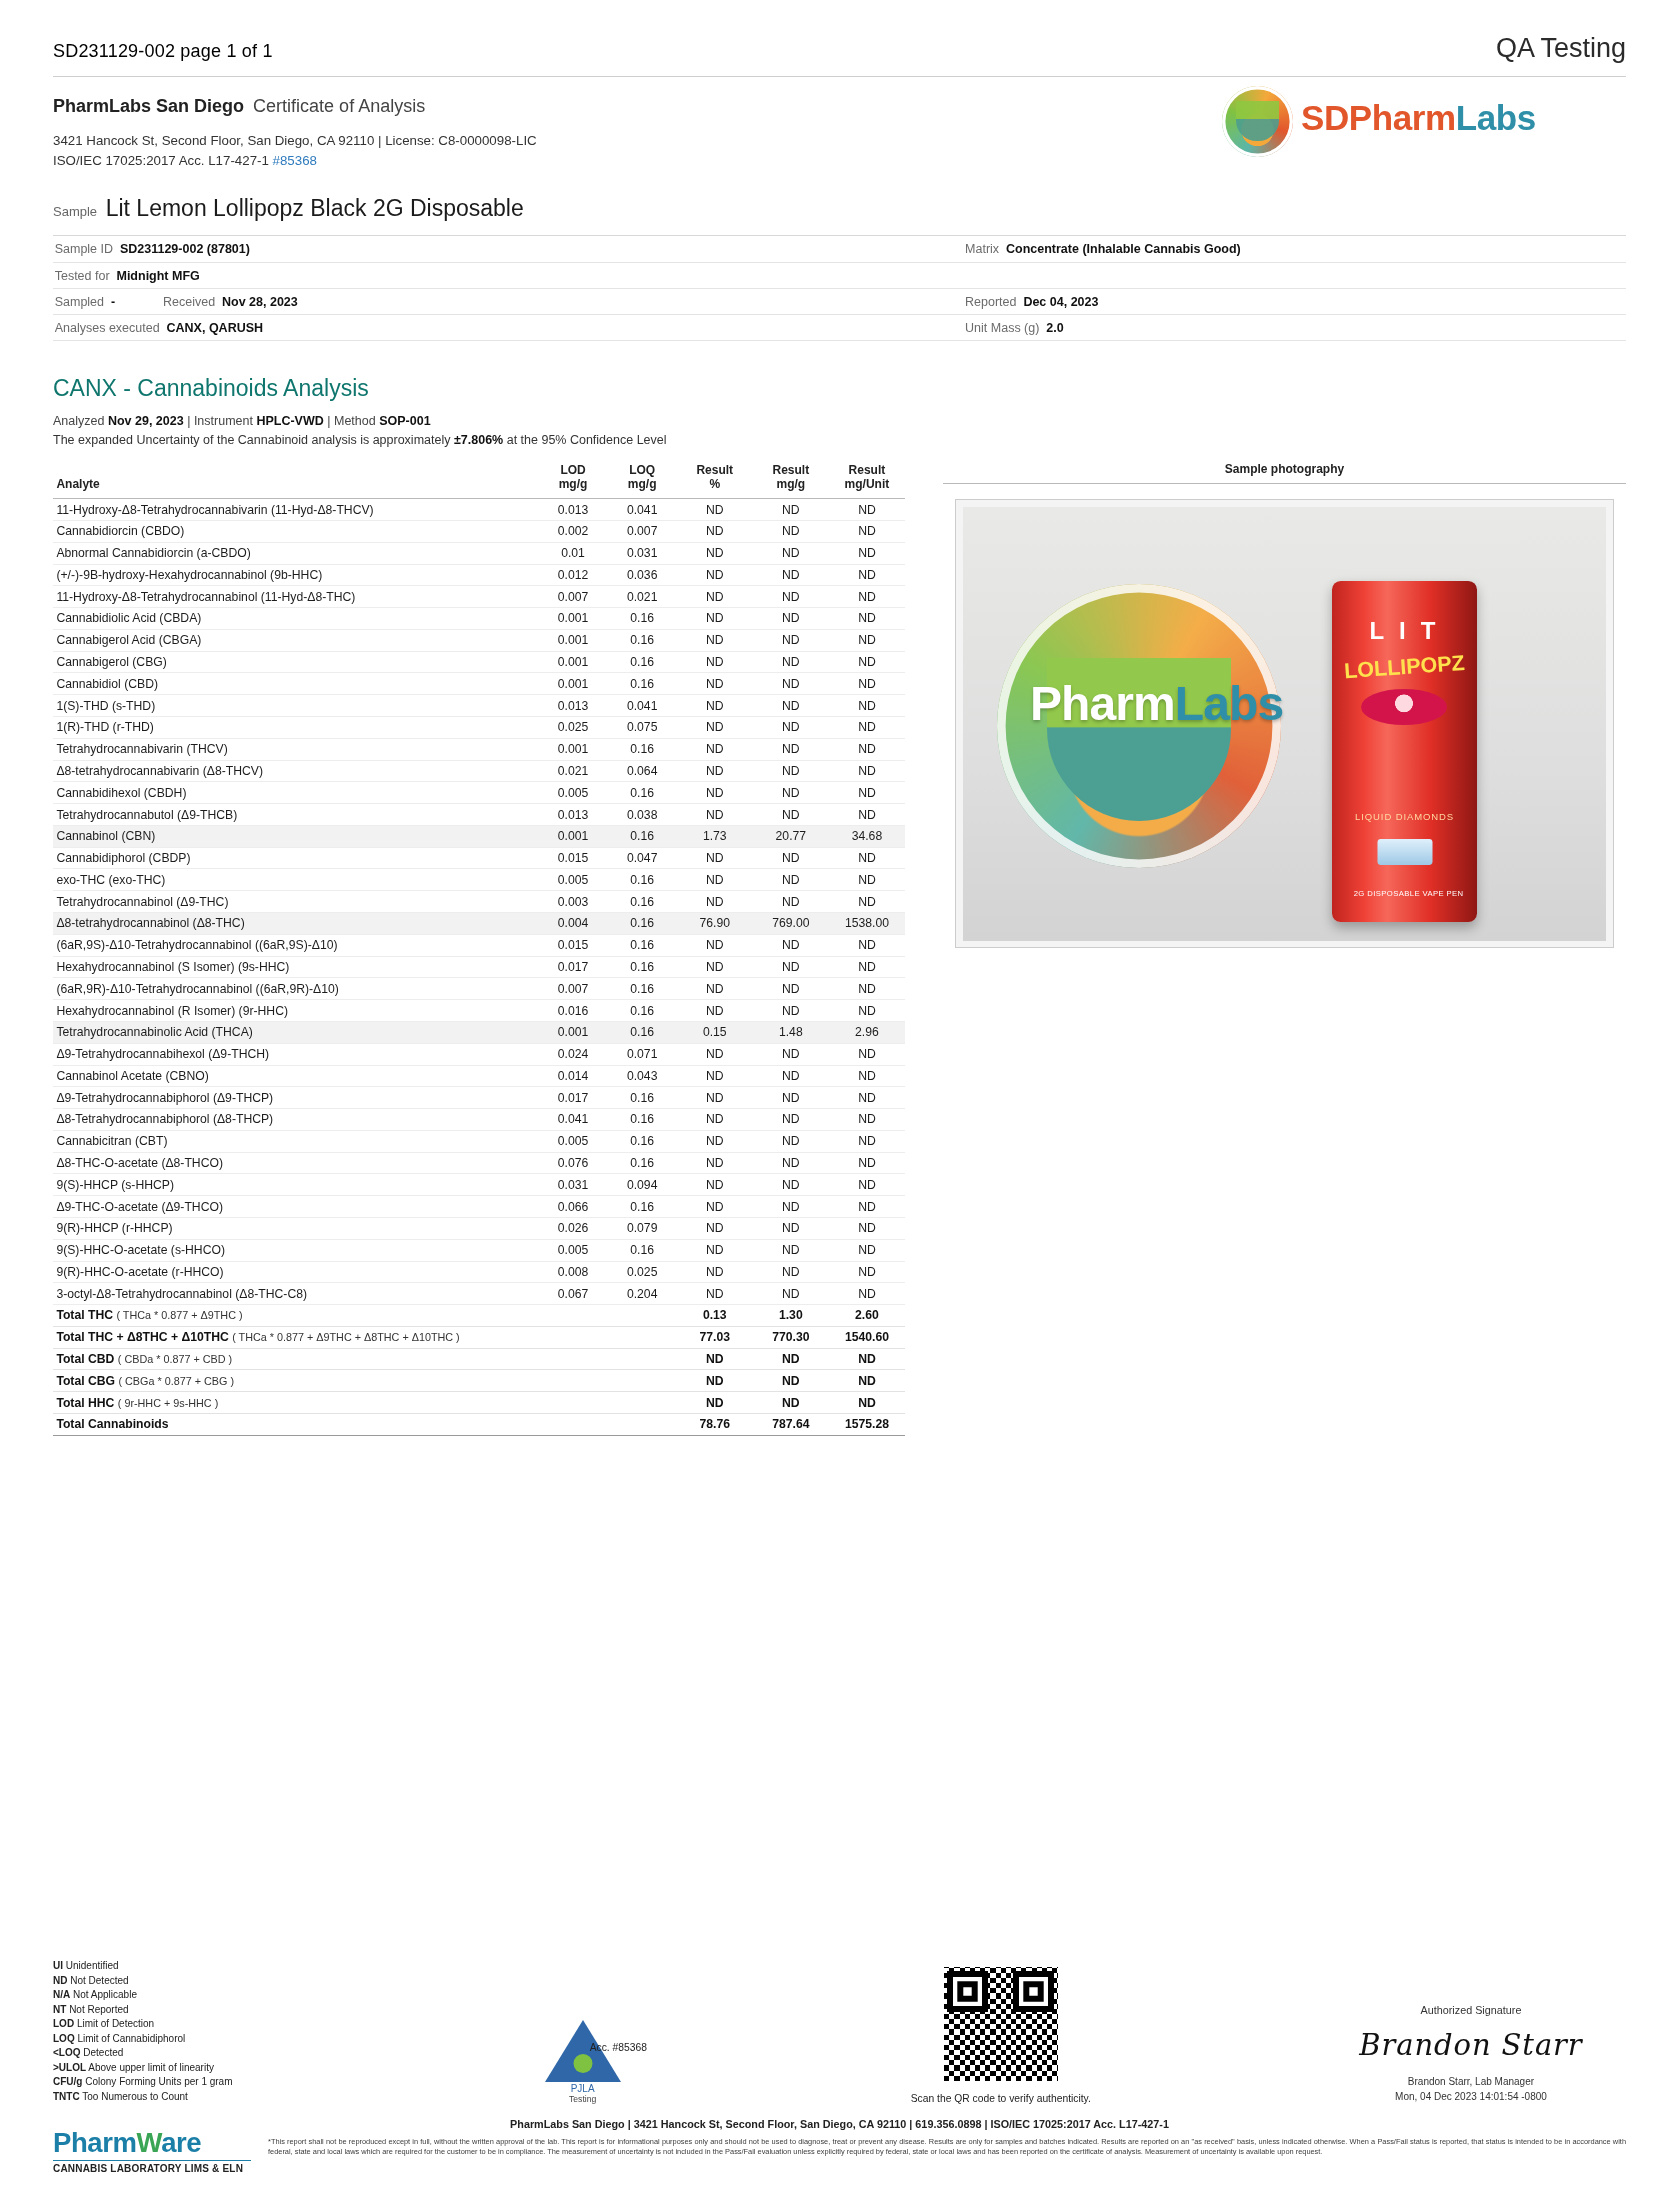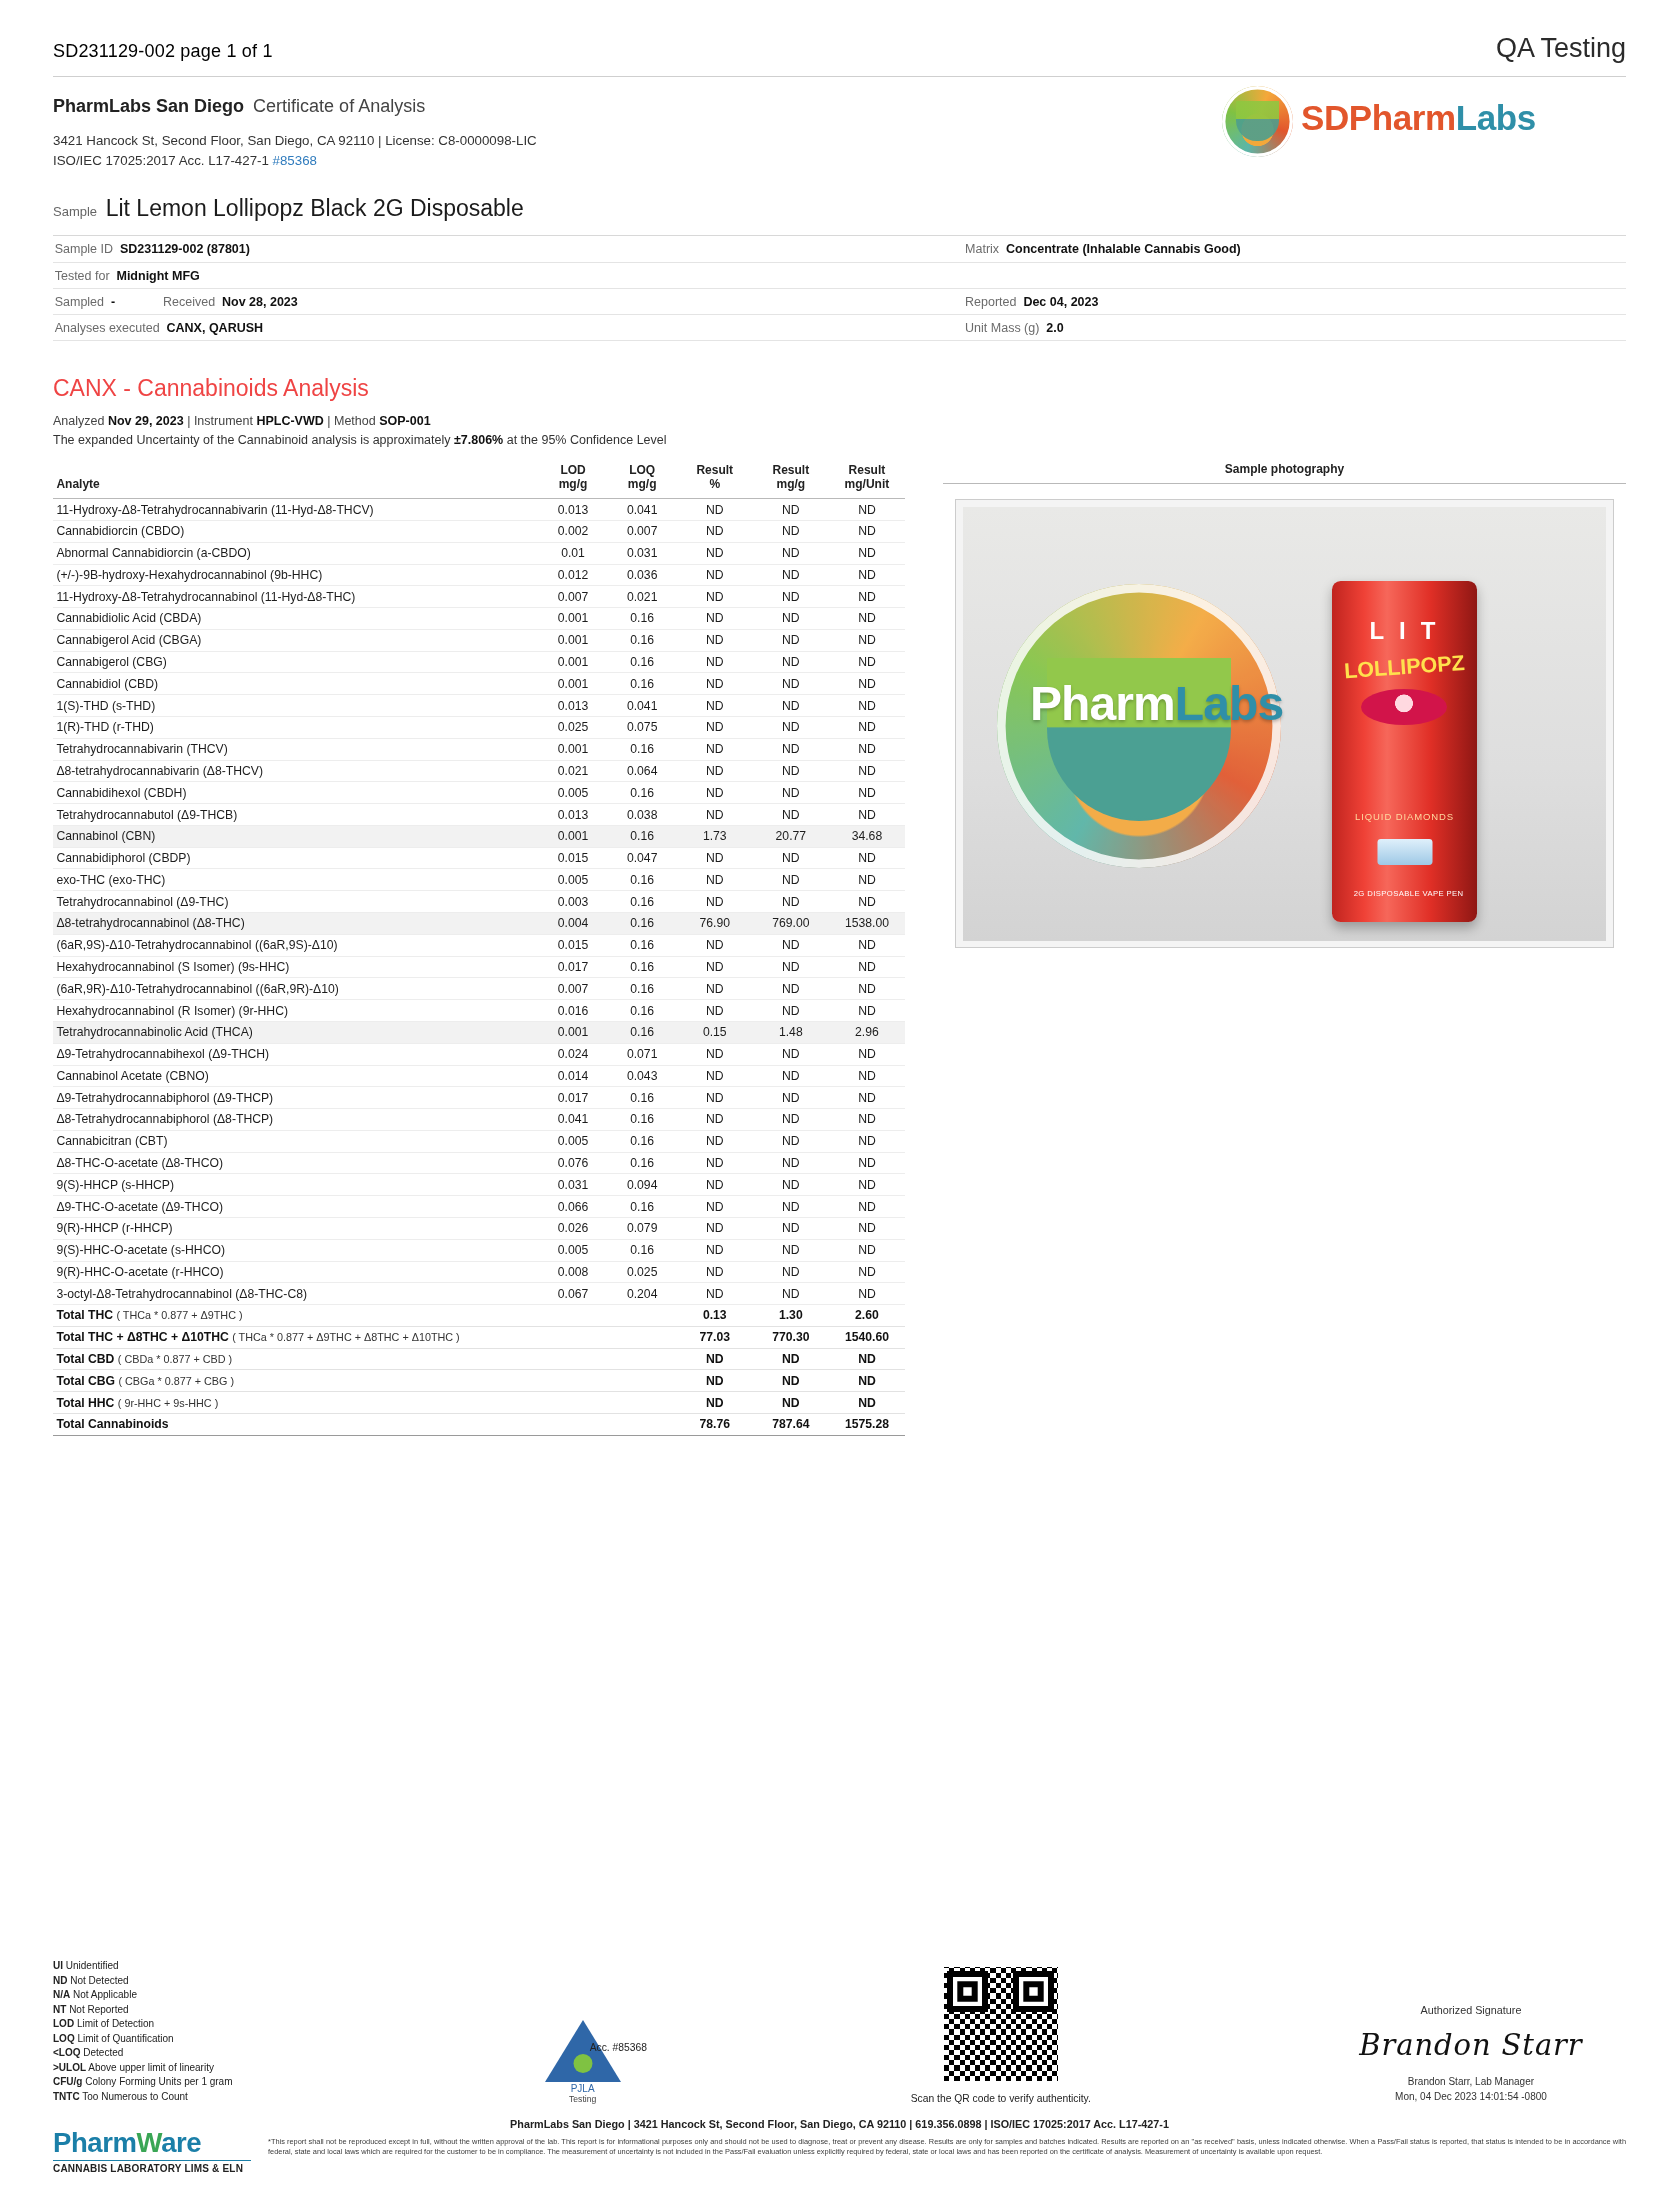--- a/index.html
+++ b/index.html
@@ -134,21 +134,21 @@
   .meta-left { flex: 0 0 58%; display: flex; gap: 6.9px; }
   .meta-right { flex: 1; display: flex; gap: 6.9px; }
   .meta-k { color: #6b6b6b; }
   .meta-v { color: #111; font-weight: bold; }
   .meta-sub { margin-left: 41px; display: flex; gap: 6.9px; }
 
   
   .section-title {
     margin-top: 34px;
     font-size: 23px;
-    color: #ef4444;
+    color: #0f766e;
   }
   .analyzed-line {
     margin-top: 12px;
     font-size: 12.5px;
     color: #444;
   }
   .analyzed-line b { color: #111; }
   .uncert {
     font-size: 12.5px;
     color: #333;
@@ -902,21 +902,21 @@
   </div>
 
   <div class="footer">
     <div class="footer-cols">
       <div class="legend" id="legend-list">
           <div><b>UI</b> <span>Unidentified</span></div>
           <div><b>ND</b> <span>Not Detected</span></div>
           <div><b>N/A</b> <span>Not Applicable</span></div>
           <div><b>NT</b> <span>Not Reported</span></div>
           <div><b>LOD</b> <span>Limit of Detection</span></div>
-          <div><b>LOQ</b> <span>Limit of Quantification</span></div>
+          <div><b>LOQ</b> <span>Limit of Cannabidiphorol</span></div>
           <div><b>&lt;LOQ</b> <span>Detected</span></div>
           <div><b>&gt;ULOL</b> <span>Above upper limit of linearity</span></div>
           <div><b>CFU/g</b> <span>Colony Forming Units per 1 gram</span></div>
           <div><b>TNTC</b> <span>Too Numerous to Count</span></div>
         </div>
 
       <div class="pjla">
         <div class="pjla-tri">
           <div class="pjla-dot"></div>
         </div>

